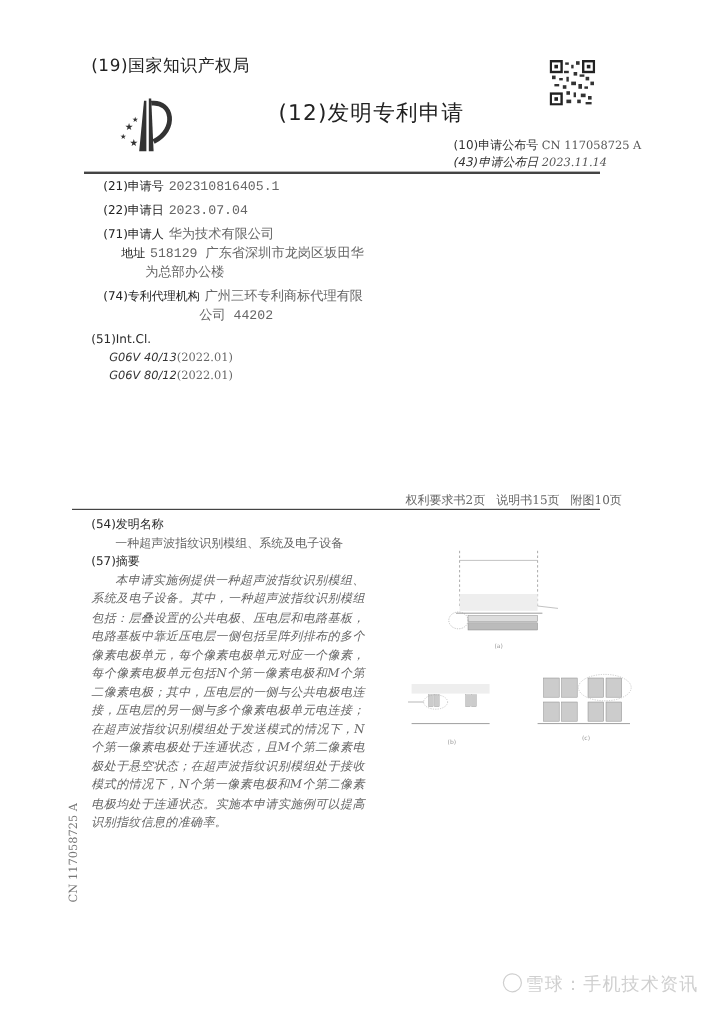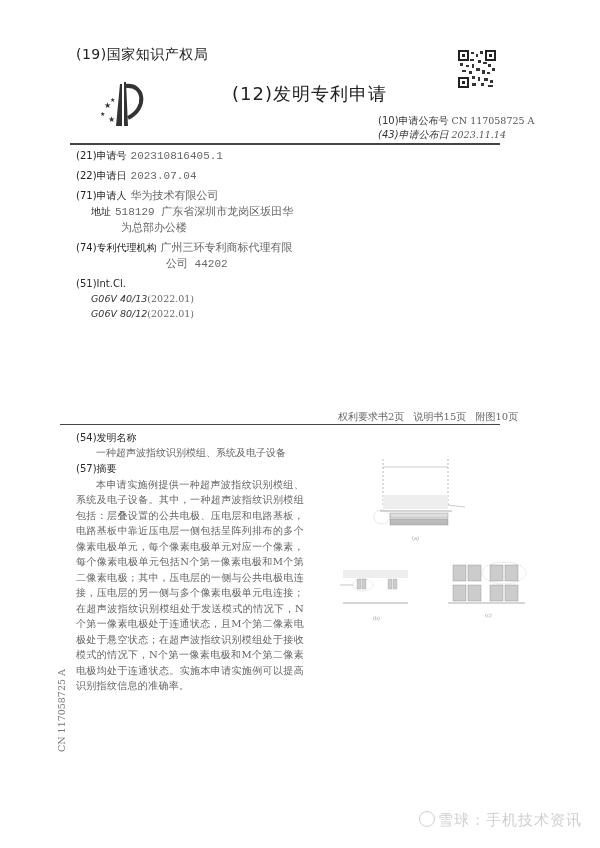--- a/index.html
+++ b/index.html
@@ -7,30 +7,30 @@
          font-family:"DejaVu Sans", sans-serif; color:#2a2a2a; }
   .abs { position:absolute; }
   .office { top:46px; left:76px; font-size:14px; color:#222; letter-spacing:0.5px; }
   .doctype { top:82px; left:232px; font-size:18px; color:#222; letter-spacing:1px; }
   .pubno, .pubdate { left:378px; font-size:10px; color:#333; }
   .pubno { top:114px; } .pubdate { top:128px;font-style:italic; }
   .pubno .v, .pubdate .v { font-family:"DejaVu Serif", serif; color:#555; margin-left:3px; font-size:9.5px; }
   .rule { position:absolute; left:70px; width:430px; height:1.5px; background:#444; }
   .biblio { left:76px; top:148px; width:260px; font-size:10px; line-height:15px; }
   .row { margin-bottom:4px; }
-  .lbl { color:#222; }
+  .lbl { color:#222;margin-left:10px; }
   .val { font-family:Liberation Mono, monospace; color:#666; font-size:11px; margin-left:4px; }
   .ind { padding-left:15px; }
   .ind3 { padding-left:86px; }
   .ipc { font-style:italic; color:#333; font-size:9.5px; padding-left:15px; }
   .ipc span.d { font-style:normal; font-family:"DejaVu Serif", serif; color:#666; }
   .pages { top:410px; left:338px; font-size:10px; color:#666; font-family:"DejaVu Serif", serif; word-spacing:6px; }
   .abstract { left:76px; top:430px; width:228px; font-size:10px; line-height:15.5px; }
-  .abs-text { font-family:"DejaVu Serif", serif; color:#666; font-size:10px; text-align:justify; text-indent:2em; letter-spacing:0.3px; }
-  .title-text { font-family:Liberation Mono, monospace; color:#666; padding-left:20px; }
+  .abs-text { font-family:"DejaVu Serif", serif; color:#666; font-size:10px; text-align:justify; text-indent:2em; letter-spacing:0.3px;font-style:italic; }
+  .title-text { font-family:Liberation Sans, sans-serif; color:#666; padding-left:20px; }
   .sidecode { left:52px; top:700px; transform:rotate(-90deg); transform-origin:left top; font-family:"DejaVu Serif", serif;
               font-size:9.5px; color:#777; white-space:nowrap; top:752px; left:56px; }
   .watermark { right:18px; bottom:18px; font-size:15px; color:#cfcfcf; letter-spacing:1px; }
 </style>
 </head>
 <body>
 
 <div class="abs office">(19)国家知识产权局</div>
 
 <div class="abs" style="left:98px;top:78px;width:56px;height:50px;">

